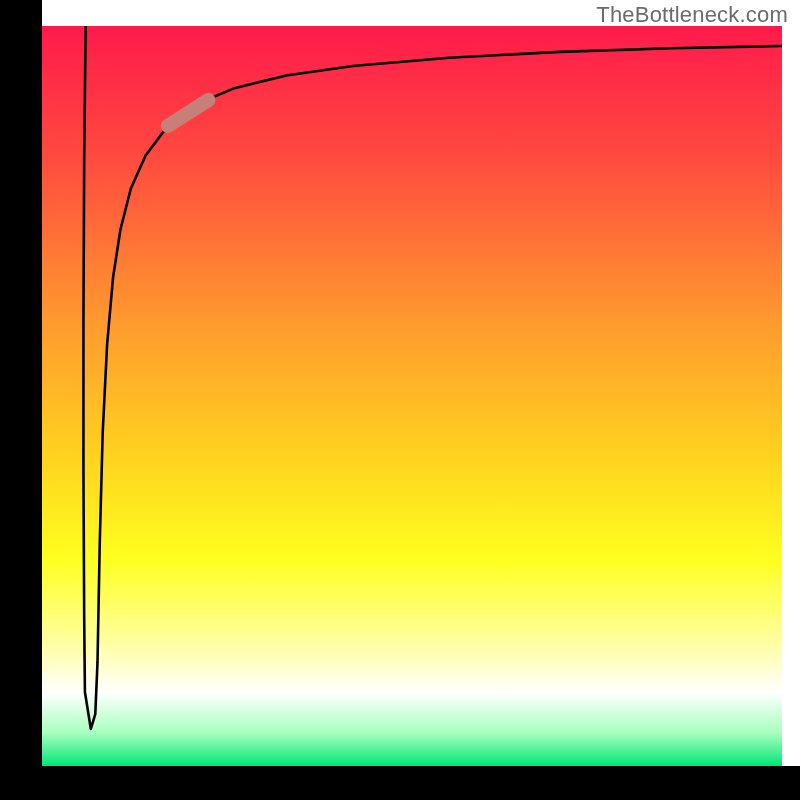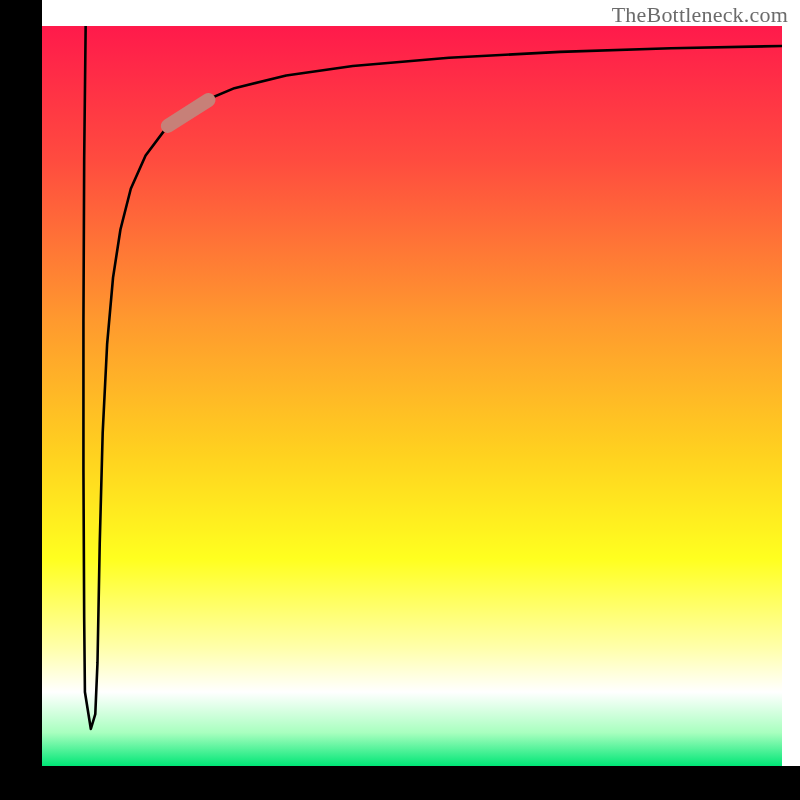--- a/index.html
+++ b/index.html
@@ -7,21 +7,20 @@
     padding: 0;
     width: 800px;
     height: 800px;
     background: #ffffff;
     font-family: Arial, Helvetica, sans-serif;
   }
   .chart-wrap {
     position: relative;
     width: 800px;
     height: 684px;
-    font-family: Liberation Serif, serif;
   }
   .watermark {
     position: absolute;
     top: 2px;
     right: 12px;
     font-size: 22px;
     color: #6b6b6b;
     letter-spacing: 0.2px;
     z-index: 10;
   }

